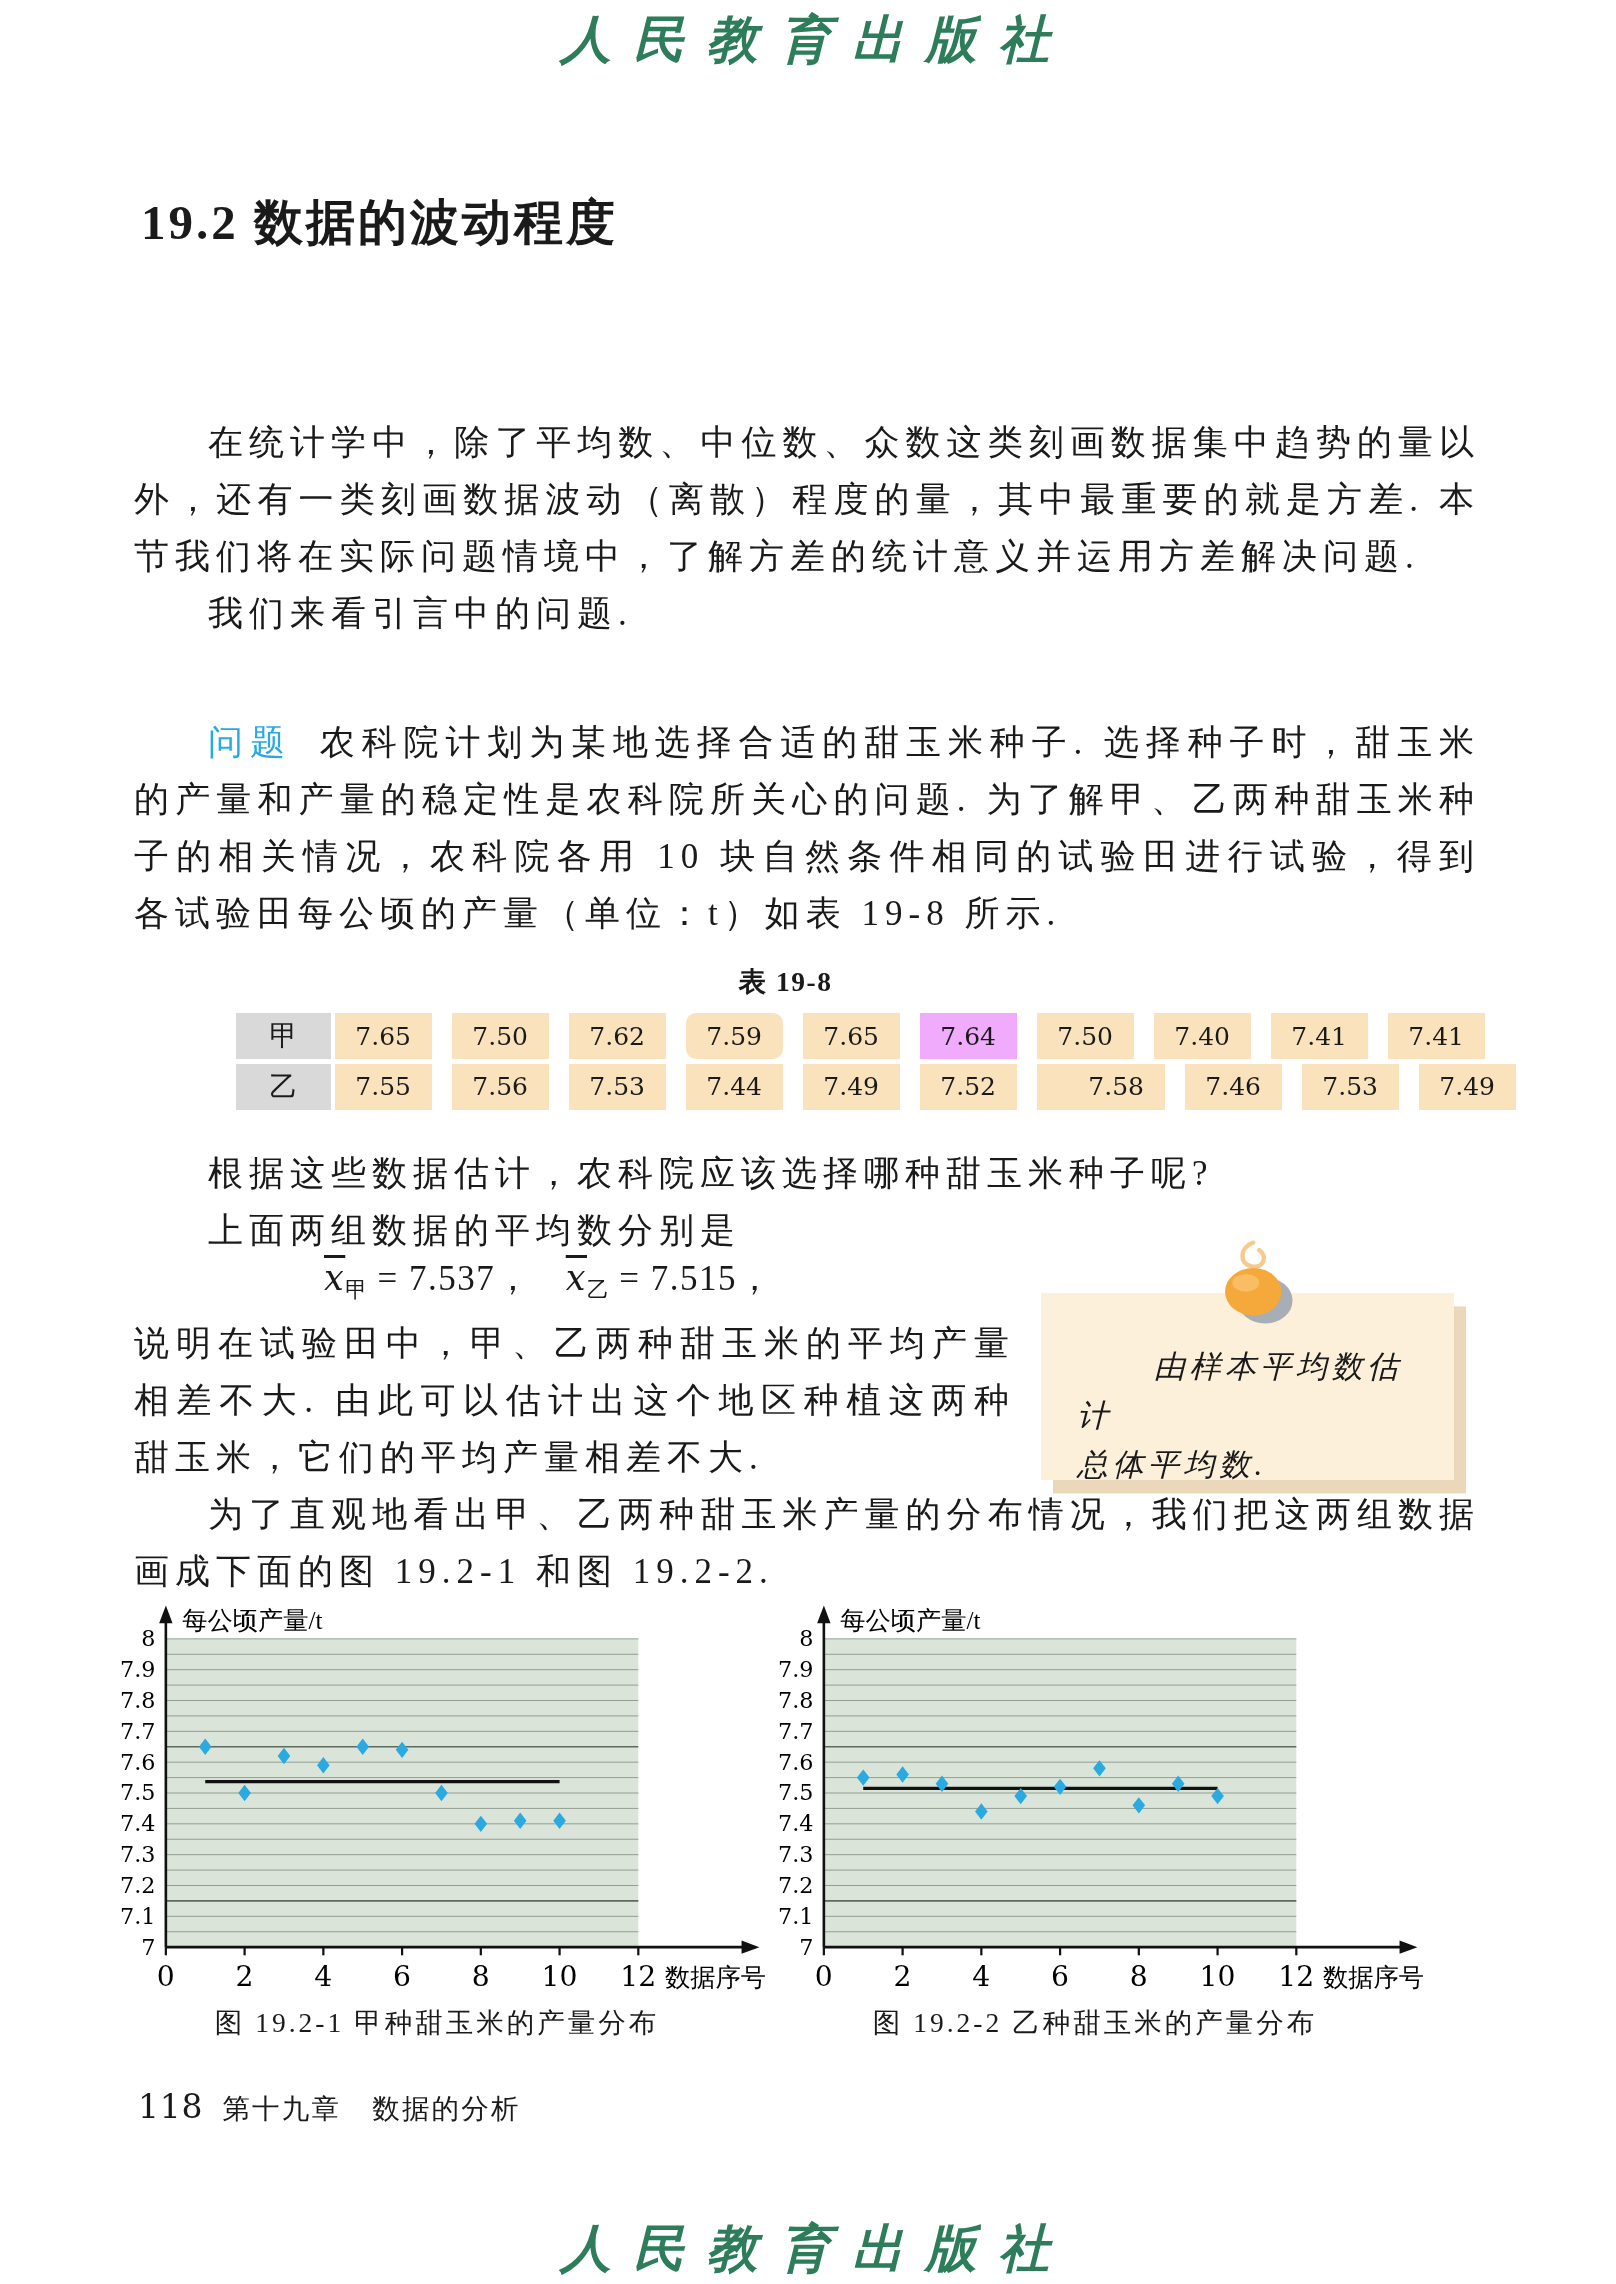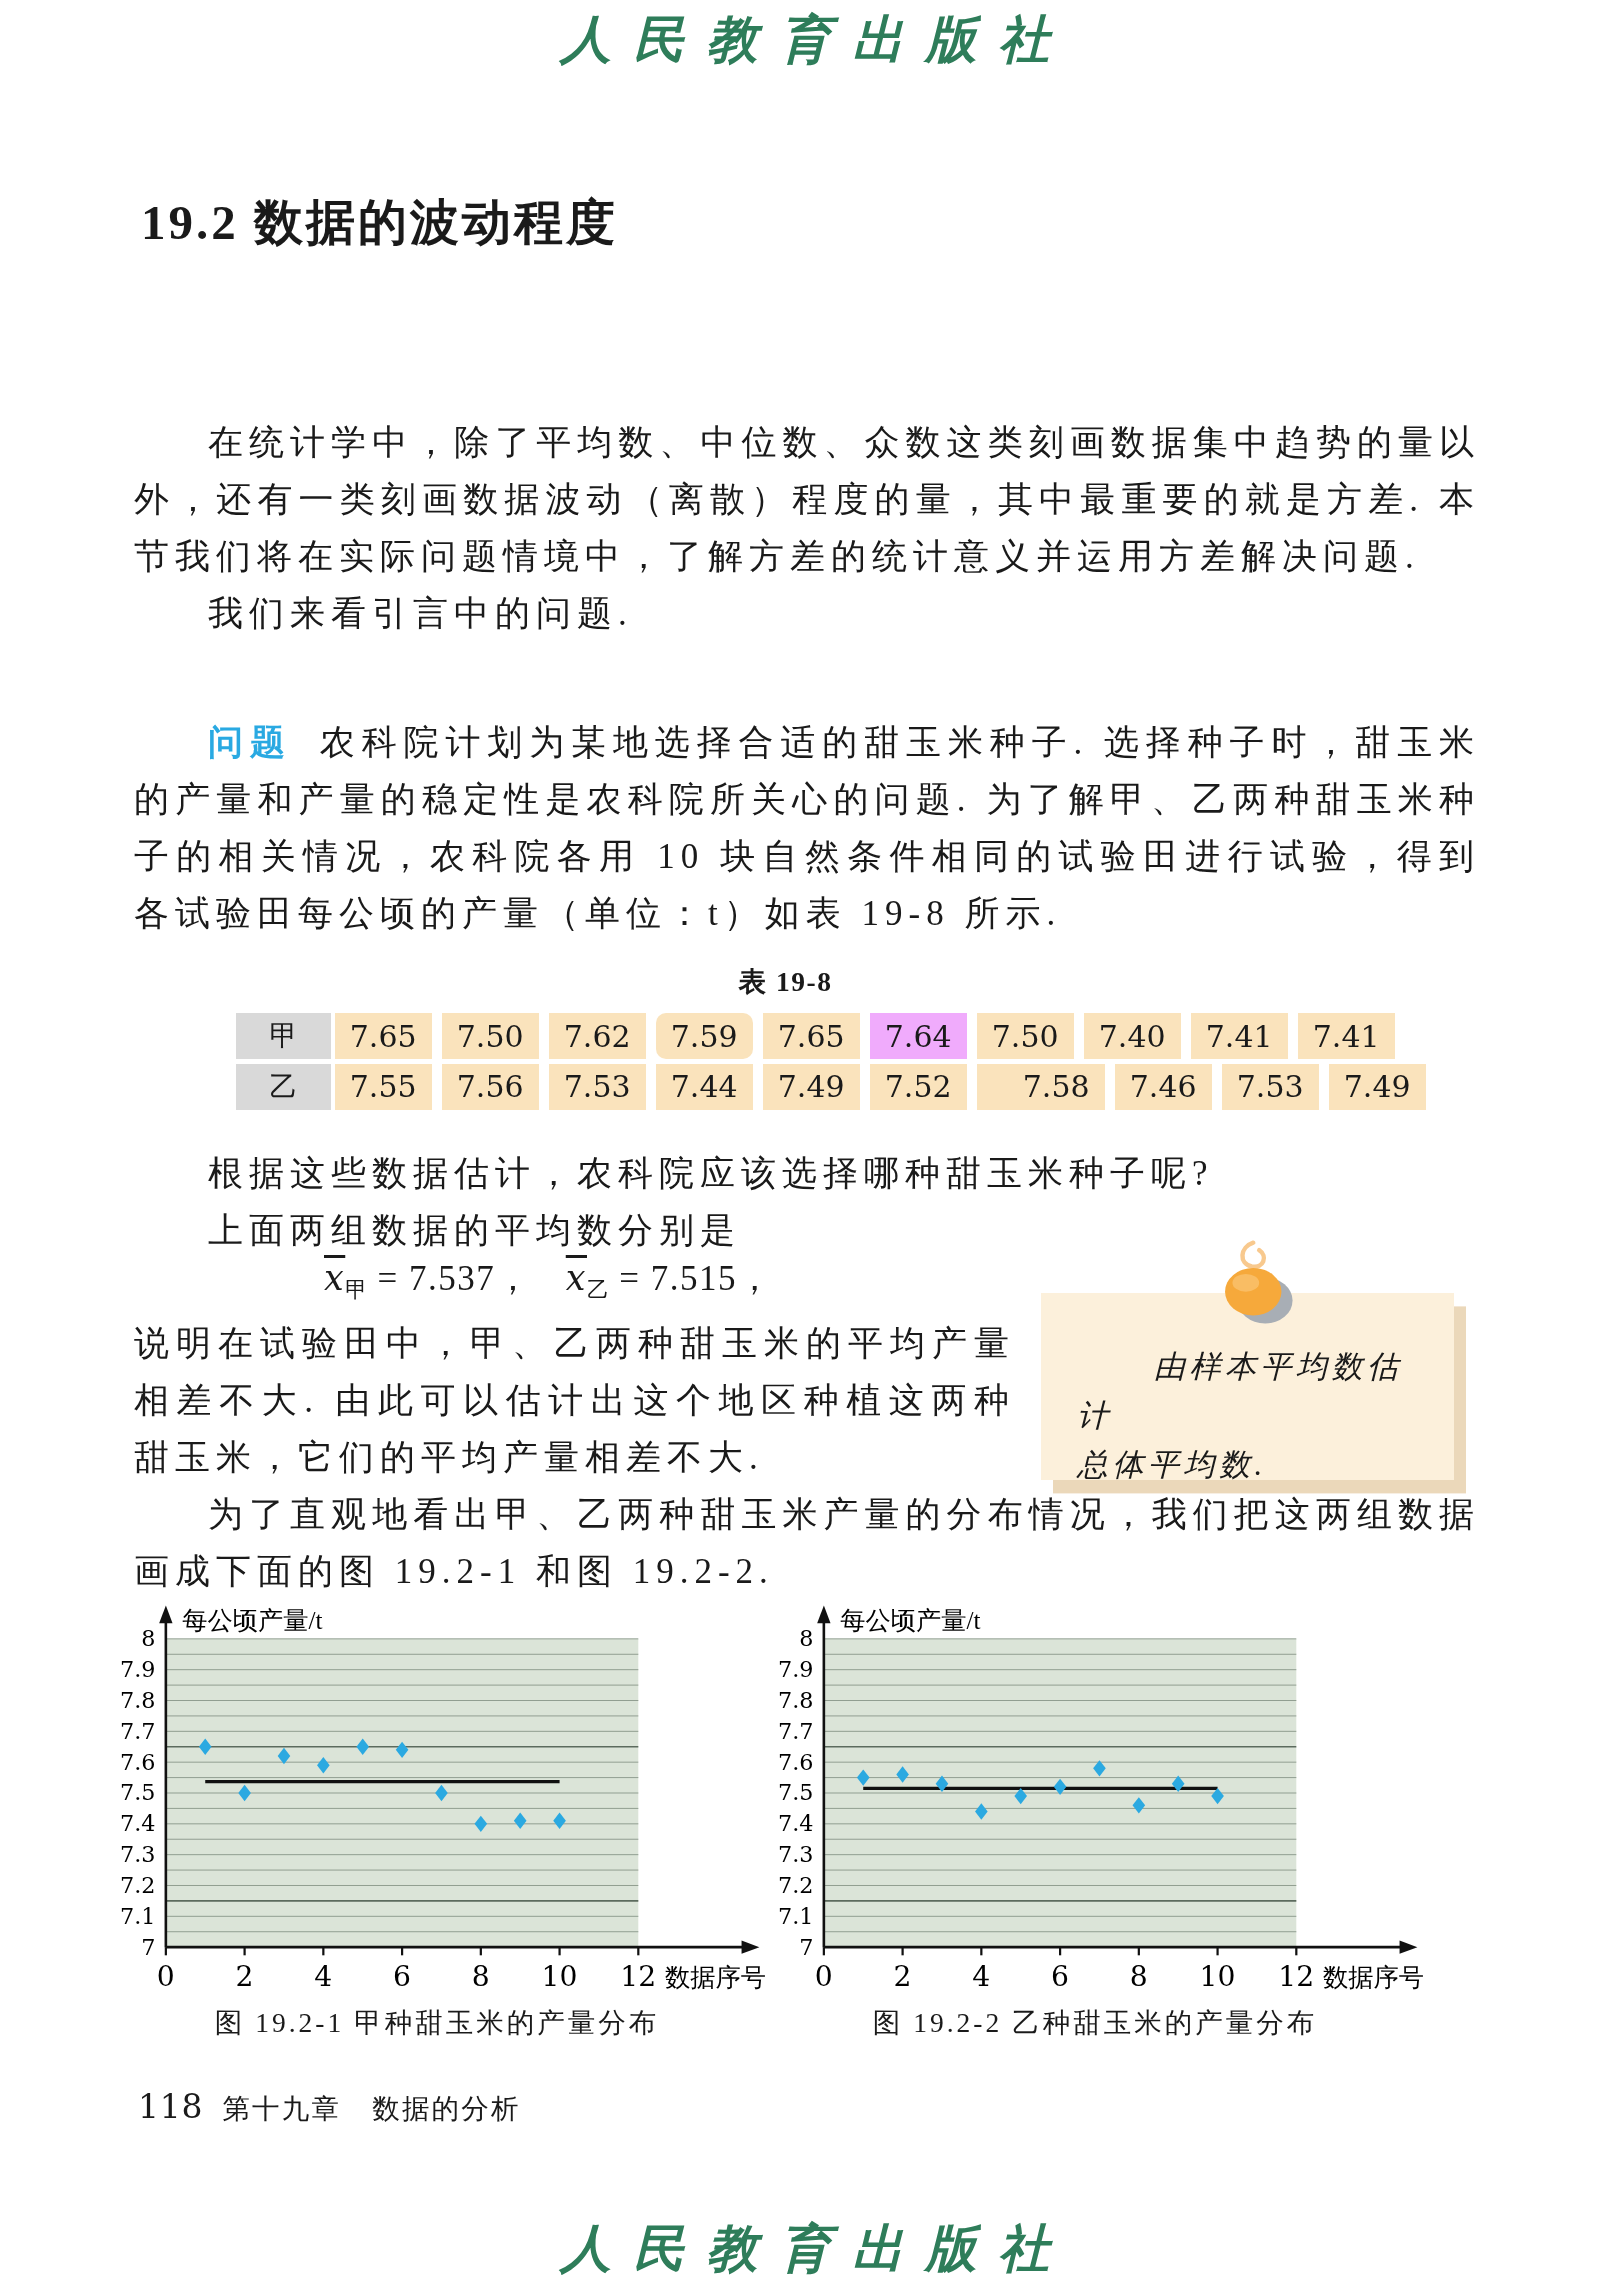--- a/index.html
+++ b/index.html
@@ -10,29 +10,29 @@
   
   .logo{width:100%;text-align:center;font-size:51px;font-weight:700;letter-spacing:22px;
         font-style:italic;padding-left:8px;}
 
   
   .sec-title{font-size:49px;font-weight:600;letter-spacing:3px;}
 
   
   .para{font-size:35px;line-height:57px;letter-spacing:6px;text-align:justify;}
   .indent{text-indent:74px;}
-  .prob-label{font-weight:700;margin-right:28px;}
+  .prob-label{font-weight:400;margin-right:28px;}
 
   
   .tbl-title{font-size:27.5px;font-weight:700;text-align:center;letter-spacing:1.5px;}
   .t-row{display:flex;margin-bottom:4.5px;}
   .t-label{width:95px;height:46px;margin-right:3.7px;display:flex;align-items:center;justify-content:center;
            font-size:28px;}
-  .t-cell{width:97px;height:46px;margin-right:10px;display:flex;align-items:center;justify-content:center;
-          font-size:30px;font-family:"DejaVu Serif","Liberation Serif",serif;}
+  .t-cell{width:97px;height:46px;margin-right:20px;display:flex;align-items:center;justify-content:center;
+          font-size:25px;font-family:"DejaVu Serif","Liberation Serif",serif;}
 
   
   .formula{font-size:35px;padding-left:190px;letter-spacing:1.5px;text-align:center;}
   .xbar{font-style:italic;text-decoration:overline;font-family:"DejaVu Serif",serif;}
   .formula sub{font-size:22px;vertical-align:-7.4px;letter-spacing:0;}
   .eq2{margin-left:34px;}
 
   
   .note-box{width:413px;height:187px;}
   .note-inner{position:absolute;left:0;top:0;width:100%;height:100%;}

